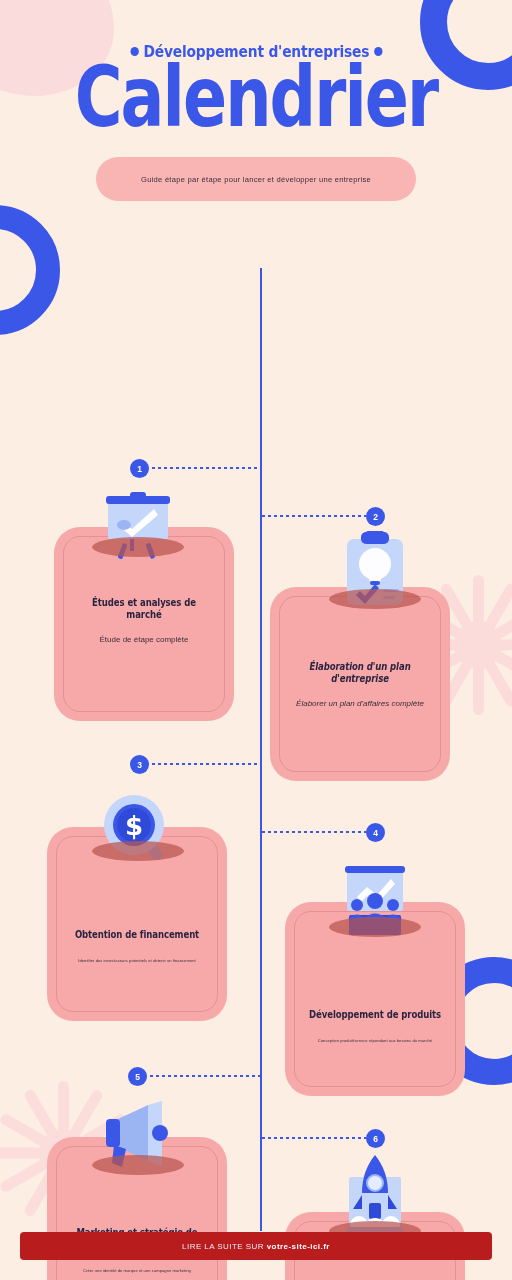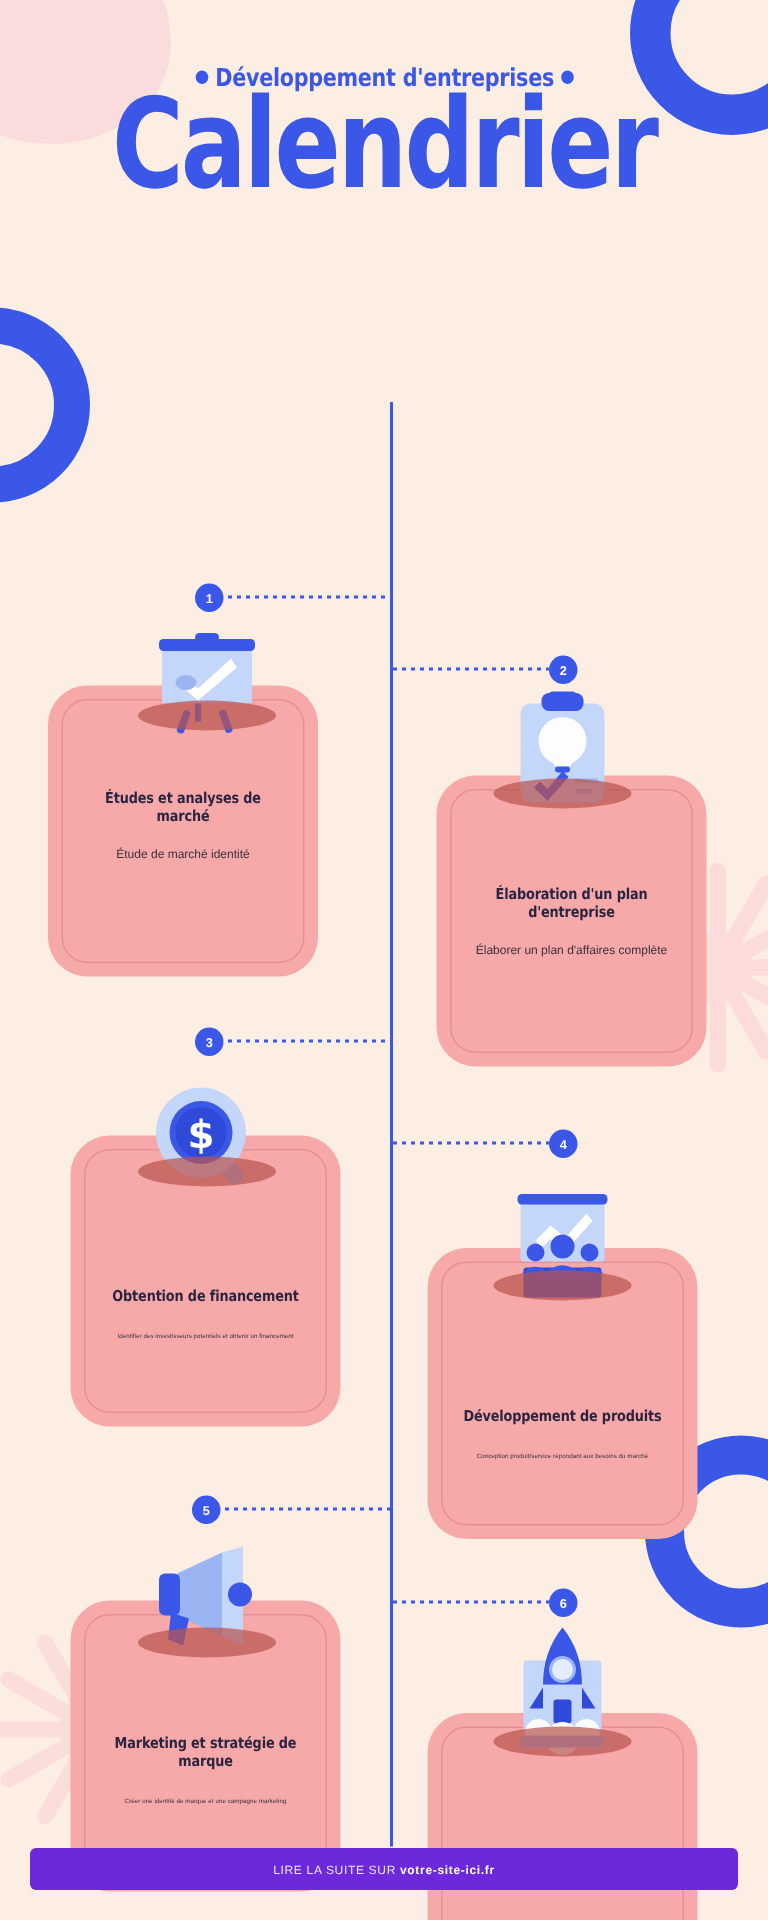--- a/index.html
+++ b/index.html
@@ -157,21 +157,21 @@
   .illus { position: absolute; z-index: 5; }
   .shadow-ell {
     position: absolute; left: 50%; transform: translateX(-50%);
     background: #b9554f; border-radius: 50%;
     width: 96px; height: 22px; opacity: .72;
   }
 
   
   .footer {
     position: absolute; left: 20px; right: 20px; bottom: 20px;
-    height: 28px; background: #6d28d9; border-radius: 4px;
+    height: 28px; background: #b91c1c; border-radius: 4px;
     display: flex; align-items: center; justify-content: center;
     z-index: 9;
   }
   .footer-text {
     font-size: 8px; color: #e7e9fb; letter-spacing: .45px;
   }
   .footer-text b { color: #fff; }
 </style>
 </head>
 <body>
@@ -215,34 +215,37 @@
     <span style="transform:rotate(330deg) translateY(-46px)"></span>
   </div>
 
   <div class="header">
     <div class="eyebrow">
       <span class="dot"></span>
       <span>Développement d'entreprises</span>
       <span class="dot"></span>
     </div>
     <div class="big-title">Calendrier</div>
+    <div class="pill">
+      <span class="pill-text">Guide étape par étape pour lancer et développer une entreprise</span>
+    </div>
   </div>
 
   <div class="timeline-line"></div>
 
   <div class="steps">
 
     <div class="step">
       <div class="badge" style="left:130px; top:258px;">1</div>
       <div class="connector" style="left:152px; top:266px; width:108px;"></div>
 
-      <div class="card" style="left:36px; top:330px;">
+      <div class="card" style="left:58px; top:330px;">
         <div class="card-body" style="bottom:72px;">
           <div class="card-title">Études et analyses de marché</div>
-          <div class="card-sub">Étude de marché identité</div>
+          <div class="card-sub">Étude de étape complète</div>
         </div>
       </div>
 
       <div class="illus" style="left:96px; top:290px; width:84px; height:72px;">
         <div class="shadow-ell" style="top:46px; width:92px; height:20px;"></div>
         <svg width="84" height="72" viewBox="0 0 84 72">
           <rect x="34" y="38" width="4" height="22" fill="#3a57e8"></rect>
           <rect x="24" y="52" width="5" height="16" rx="2" fill="#3a57e8" transform="rotate(20 26 60)"></rect>
           <rect x="52" y="52" width="5" height="16" rx="2" fill="#3a57e8" transform="rotate(-20 54 60)"></rect>
           <rect x="12" y="10" width="60" height="38" rx="2" fill="#c5d6fb"></rect>
@@ -251,21 +254,21 @@
           <path d="M26 30 L36 38 L58 18 L62 24 L36 46 L22 34 Z" fill="#ffffff"></path>
           <ellipse cx="28" cy="34" rx="7" ry="5" fill="#9bb5f2"></ellipse>
         </svg>
       </div>
     </div>
 
     <div class="step">
       <div class="badge" style="left:366px; top:306px;">2</div>
       <div class="connector" style="left:262px; top:314px; width:104px;"></div>
 
-      <div class="card" style="left:295px; top:390px;">
+      <div class="card" style="left:274px; top:390px;font-style:italic;">
         <div class="card-body" style="bottom:68px;">
           <div class="card-title">Élaboration d'un plan d'entreprise</div>
           <div class="card-sub">Élaborer un plan d'affaires complète</div>
         </div>
       </div>
 
       <div class="illus" style="left:333px; top:330px; width:84px; height:84px;">
         <div class="shadow-ell" style="top:58px; width:92px; height:20px;"></div>
         <svg width="84" height="84" viewBox="0 0 84 84">
           <rect x="14" y="8" width="56" height="66" rx="7" fill="#c5d6fb"></rect>

